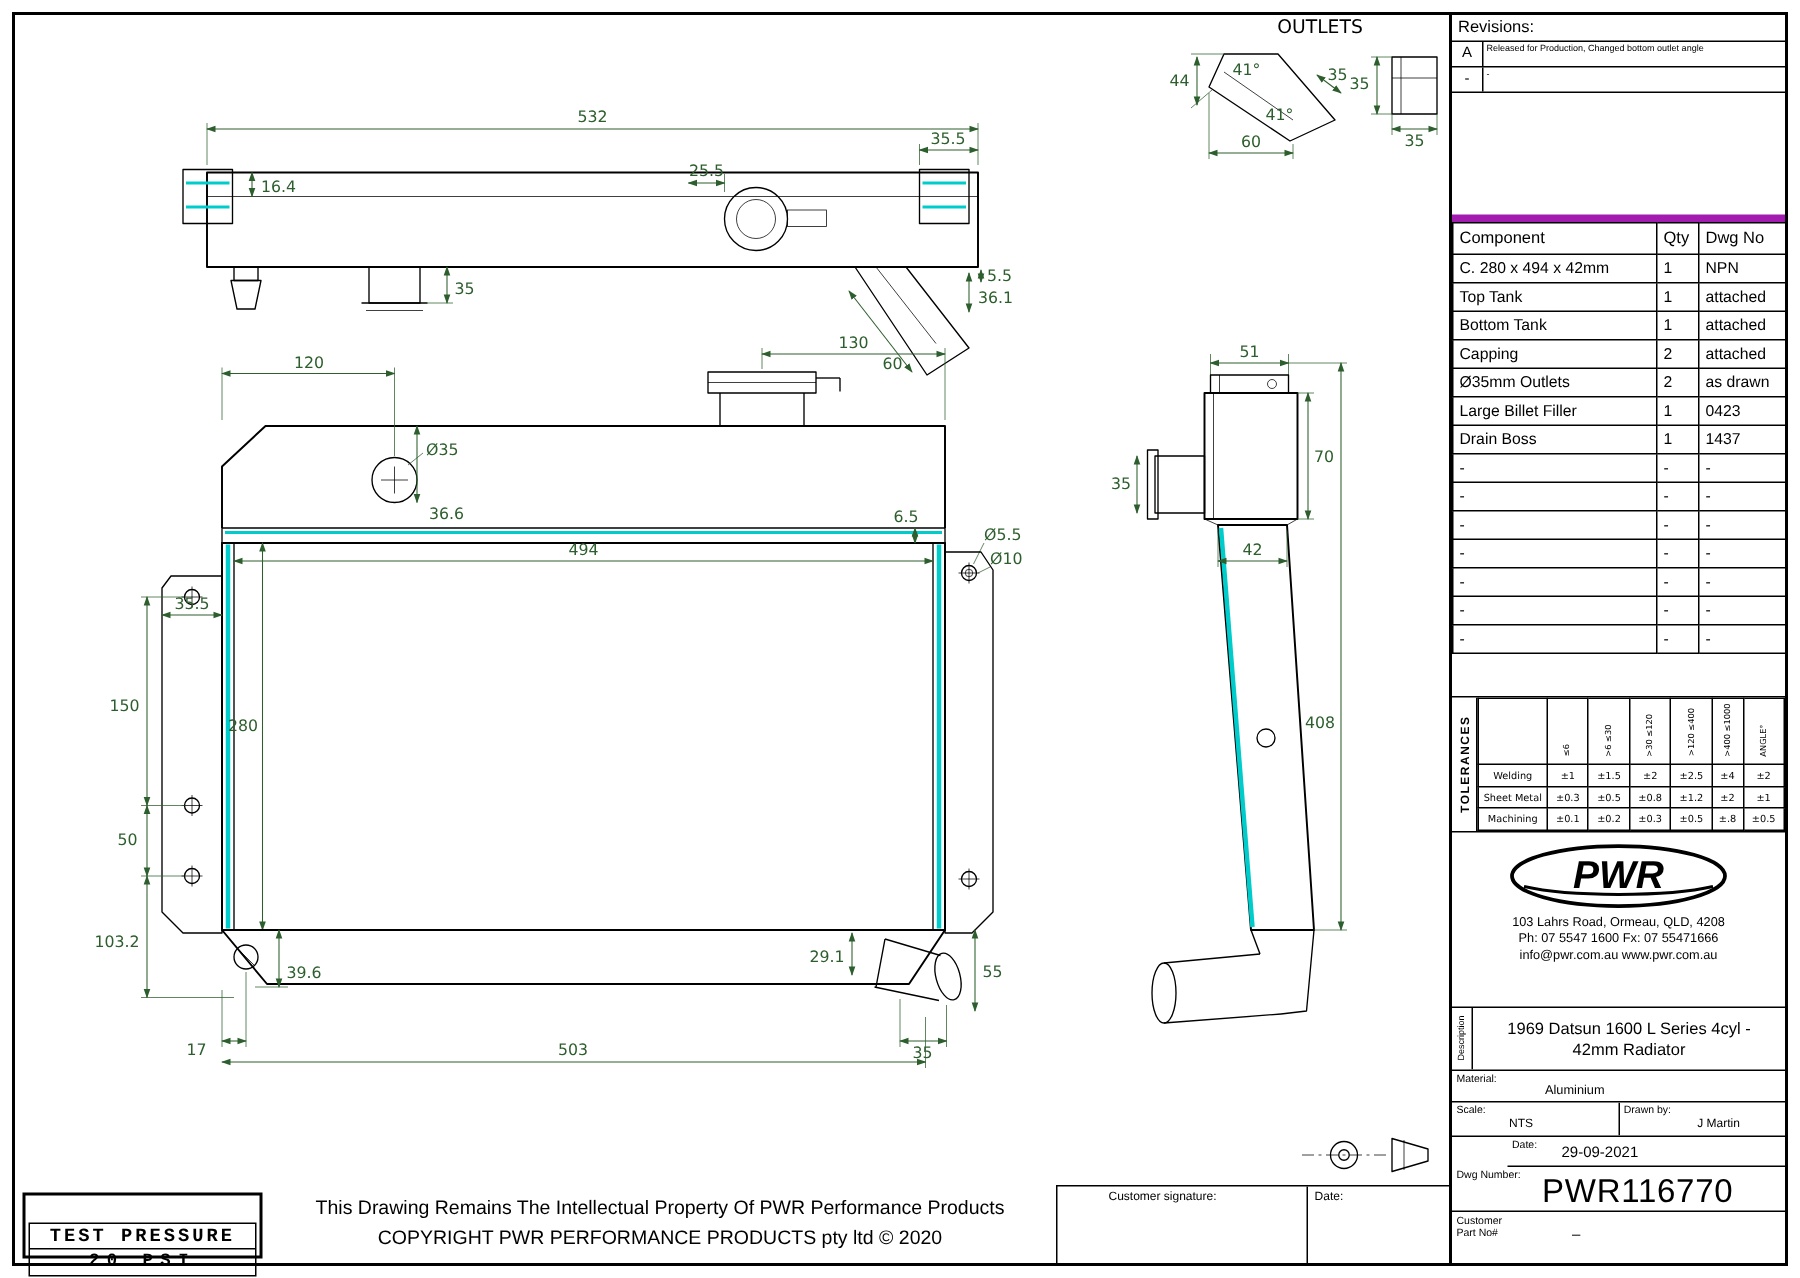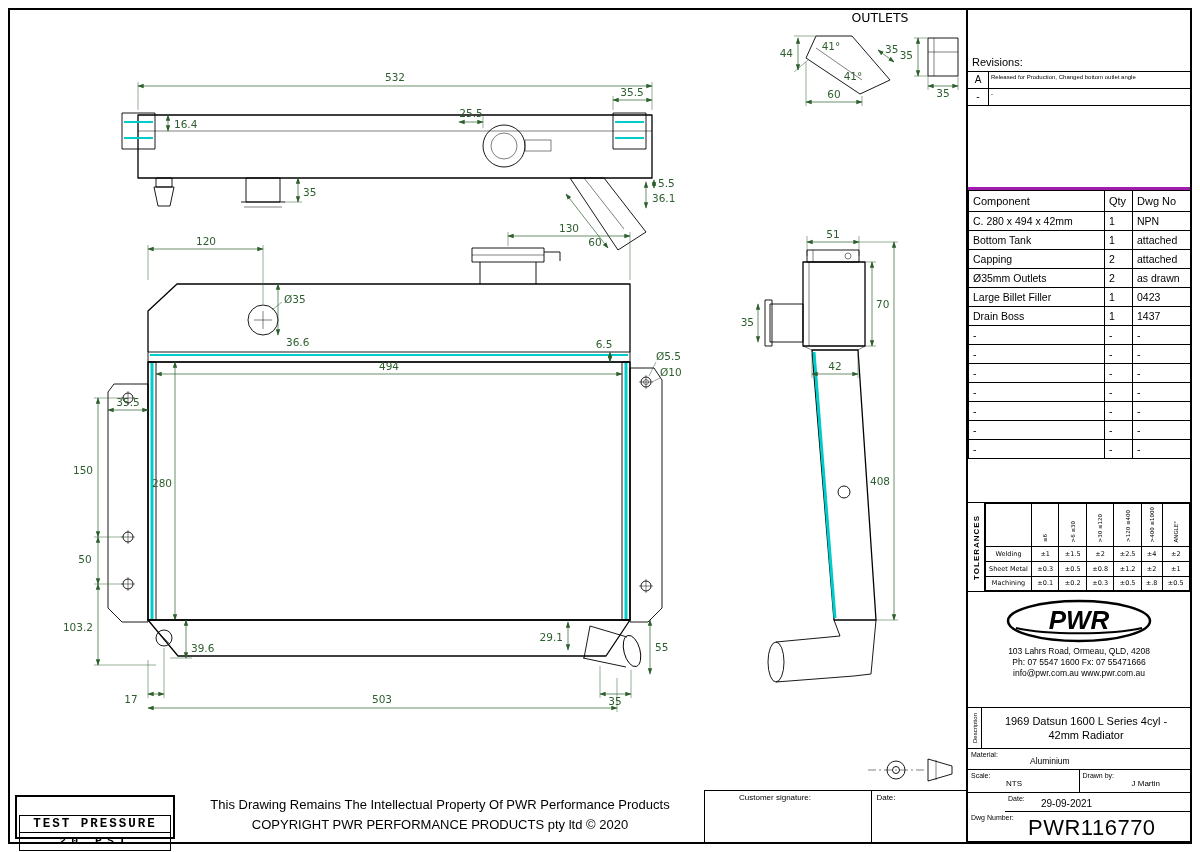--- a/index.html
+++ b/index.html
@@ -1,21 +1,21 @@
 <!DOCTYPE html>
 <html><head>
 <meta charset="utf-8">
 <style>
   html,body{margin:0;padding:0;background:#fff;width:1200px;height:852px;font-family:"Liberation Sans",sans-serif;}
   .page{position:absolute;left:8px;top:8px;width:1184px;height:836px;border:2px solid #000;background:#fff;box-sizing:border-box;}
   .drawing{position:absolute;left:0;top:0;}
   
   .tb{position:absolute;top:0;right:0;width:224px;height:832px;border-left:2px solid #000;box-sizing:border-box;display:flex;flex-direction:column;background:#fff;}
   .sec{box-sizing:border-box;overflow:hidden;}
-  .rev{height:138px;border-bottom:3px solid #a21caf;margin-top:44px;}
+  .rev{height:138px;border-bottom:5px solid #a21caf;}
   .rev-title{font-size:11px;padding:2px 4px;border-bottom:1px solid #000;height:18px;box-sizing:border-box;}
   .rev-row{display:flex;border-bottom:1px solid #000;height:17px;box-sizing:border-box;}
   .rev-letter{width:20px;border-right:1px solid #000;text-align:center;font-size:10px;line-height:16px;}
   .rev-note{flex:1;font-size:6px;padding:2px 2px;line-height:6.5px;}
   .comp-sec{height:317px;border-bottom:1px solid #000;}
   table.comp{width:100%;border-collapse:collapse;table-layout:fixed;}
   table.comp th,table.comp td{border:1px solid #000;font-size:10.5px;font-weight:400;text-align:left;padding:1px 4px;height:19px;box-sizing:border-box;overflow:hidden;white-space:nowrap;}
   table.comp th{height:21px;font-size:11px;}
   col.c1{width:136px}col.c2{width:28px}col.c3{width:60px}
   .tol-sec{height:90px;border-bottom:1px solid #000;display:flex;}
@@ -328,20 +328,25 @@
             <th>Dwg No</th>
           </tr>
         </thead>
         <tbody>
           <tr>
               <td>C. 280 x 494 x 42mm</td>
               <td>1</td>
               <td>NPN</td>
             </tr>
           <tr>
+              <td>Top Tank</td>
+              <td>1</td>
+              <td>attached</td>
+            </tr>
+          <tr>
               <td>Bottom Tank</td>
               <td>1</td>
               <td>attached</td>
             </tr>
           <tr>
               <td>Capping</td>
               <td>2</td>
               <td>attached</td>
             </tr>
           <tr>

